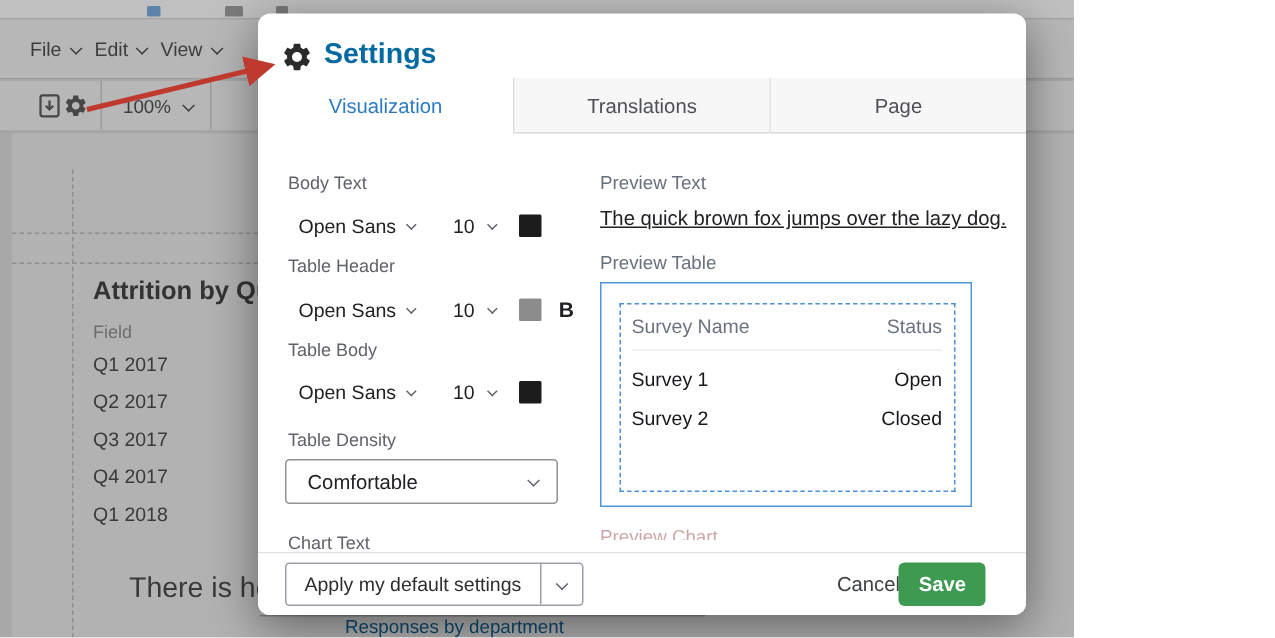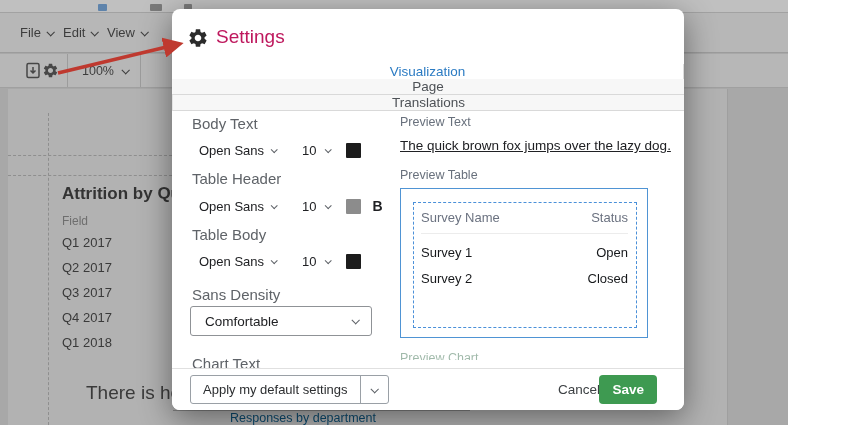--- a/index.html
+++ b/index.html
@@ -1,17 +1,17 @@
 <!DOCTYPE html>
 <html><head>
 <meta charset="utf-8">
 <style>
   * { margin:0; padding:0; box-sizing:border-box; }
   body { font-family:"Liberation Sans", sans-serif; }
-  #screen { position:relative; width:788px; height:425px; overflow:hidden;
+  #screen { position:relative; width:716px; height:425px; overflow:hidden;
             background:#a8a8a8; font-family:"Liberation Sans", sans-serif; }
 
   
   .top-sliver { position:absolute; left:0; top:0; width:850px; height:13px;
                 background:#c0c0c0; border-bottom:1px solid #a2a2a2; }
   .sliver-mark { position:absolute; top:4px; height:7px; border-radius:1px; }
   .menubar { position:absolute; left:0; top:13px; width:850px; height:40px;
              background:#b7b7b7; border-bottom:1px solid #9c9c9c;
              color:#3d3d3d; font-size:13px; }
   .menu-item { position:absolute; top:0; height:100%; display:flex; align-items:center; gap:6px; }
@@ -42,28 +42,28 @@
   .bg-caption-line { position:absolute; left:173px; top:410px; width:297px; height:0;
                      border-top:1px solid #848484; }
   .bg-caption { position:absolute; left:230px; top:411px; font-size:12.5px; color:#0c4a6e; }
 
   
   .modal { position:absolute; left:172px; top:9px; width:512px; height:401px;
            background:#fff; border-radius:8px; z-index:10;
            box-shadow:0 8px 32px rgba(0,0,0,.45); }
   .modal-header-gear { position:absolute; left:15px; top:18px; }
   .modal-title { position:absolute; left:44px; top:17px; font-size:19px;
-                 font-weight:400; color:#be185d; }
-  .tabbar { position:absolute; left:0; top:55px; width:100%; height:37px; display:flex;flex-direction:column; }
+                 font-weight:700; color:#0369a1; }
+  .tabbar { position:absolute; left:0; top:43px; width:100%; height:37px; display:flex; }
   .tab { flex:1; display:flex; align-items:center; justify-content:center; font-size:13.5px; }
   .tab-active { background:#fff; font-weight:500; border-right:1px solid #dcdcdc; }
   .tab-idle { background:#f7f7f7; color:#4d5156; border-bottom:1px solid #d9d9d9; }
   .tab-idle + .tab-idle { border-left:1px solid #e3e3e3; }
 
-  .flabel { position:absolute; font-size:15px; color:#5f6368; white-space:nowrap; }
+  .flabel { position:absolute; font-size:12px; color:#5f6368; white-space:nowrap; }
   .frow { position:absolute; display:flex; align-items:center; font-size:13px; color:#202124; }
   .frow .chev { width:5px; height:5px; border-width:1.4px; color:#5f6368; }
   .font-name { width:72px; }
   .size-val { margin-left:26px; margin-right:9px; }
   .swatch { width:15px; height:15px; margin-left:16px; border-radius:1px; }
   .bold-b { margin-left:11px; font-weight:700; font-size:14px; color:#202124; }
 
   .select-box { position:absolute; height:30px; border:1px solid #8f9296; border-radius:3px;
                 background:#fff; display:flex; align-items:center; font-size:13.5px;
                 color:#202124; padding:0 14px; }
@@ -73,21 +73,21 @@
   .preview-sentence { position:absolute; font-size:13.5px; color:#202124; white-space:nowrap; }
   .pt-box { position:absolute; left:228px; top:179px; width:248px; height:150px;
             background:#fff; border:1px solid #4f94d4; }
   .pt-inner { position:absolute; left:12px; top:13px; width:224px; height:126px;
               border:1px dashed #4a90d9; padding:7px 8px 0 7px; }
   .pt-head { display:flex; justify-content:space-between; font-size:13px; color:#6b7280;
              padding-bottom:8px; border-bottom:1px solid #ececec; }
   .pt-row { display:flex; justify-content:space-between; font-size:13px; color:#16181b;
             margin-top:11px; }
   .clipped-label { position:absolute; left:228px; top:342px; height:9px; overflow:hidden;
-                   opacity:.4; font-size:12.5px; color:#14532d;text-align:right; }
+                   opacity:.4; font-size:12.5px; color:#7f1d1d;text-align:right; }
   .chart-text-label { position:absolute; left:20px; top:346px; }
 
   .modal-footer { position:absolute; left:0; bottom:0; width:100%; height:42px;
                   background:#fff; border-top:1px solid #e0e0e0; border-radius:0 0 8px 8px;padding-left:25px; }
   .split-btn { position:absolute; left:18px; top:6px; height:29px; display:flex;
                border:1px solid #9aa0a6; border-radius:3px; background:#fff; overflow:hidden; }
   .split-main { display:flex; align-items:center; padding:0 12px; font-size:13px; color:#2c2e30; }
   .split-chev { width:28px; display:flex; align-items:center; justify-content:center;
                 border-left:1px solid #9aa0a6; }
   .split-chev .chev { width:6px; height:6px; color:#5f6368; }
@@ -164,22 +164,22 @@
   <div class="modal">
     <div class="modal-header-gear">
       <svg width="22" height="22" viewBox="0 0 24 24">
         <path fill="#2b2b2b" d="M19.14,12.94c0.04-0.3,0.06-0.61,0.06-0.94c0-0.32-0.02-0.64-0.07-0.94l2.03-1.58c0.18-0.14,0.23-0.41,0.12-0.61 l-1.92-3.32c-0.12-0.22-0.37-0.29-0.59-0.22l-2.39,0.96c-0.5-0.38-1.03-0.7-1.62-0.94L14.4,2.81c-0.04-0.24-0.24-0.41-0.48-0.41 h-3.84c-0.24,0-0.43,0.17-0.47,0.41L9.25,5.35C8.66,5.59,8.12,5.92,7.63,6.29L5.24,5.33c-0.22-0.08-0.47,0-0.59,0.22L2.74,8.87 C2.62,9.08,2.66,9.34,2.86,9.48l2.03,1.58C4.84,11.36,4.8,11.69,4.8,12s0.02,0.64,0.07,0.94l-2.03,1.58 c-0.18,0.14-0.23,0.41-0.12,0.61l1.92,3.32c0.12,0.22,0.37,0.29,0.59,0.22l2.39-0.96c0.5,0.38,1.03,0.7,1.62,0.94l0.36,2.54 c0.05,0.24,0.24,0.41,0.48,0.41h3.84c0.24,0,0.44-0.17,0.47-0.41l0.36-2.54c0.59-0.24,1.13-0.56,1.62-0.94l2.39,0.96 c0.22,0.08,0.47,0,0.59-0.22l1.92-3.32c0.12-0.22,0.07-0.47-0.12-0.61L19.14,12.94z M12,15.6c-1.98,0-3.6-1.62-3.6-3.6 s1.62-3.6,3.6-3.6s3.6,1.62,3.6,3.6S13.98,15.6,12,15.6z"></path>
       </svg>
     </div>
     <div class="modal-title">Settings</div>
 
     <div class="tabbar">
       <div class="tab tab-active" style="color:#2b7bc3;">Visualization</div>
+      <div class="tab tab-idle">Translations</div>
       <div class="tab tab-idle">Page</div>
-      <div class="tab tab-idle">Translations</div>
     </div>
 
     <div class="flabel" style="left:20px;top:106px;">Body Text</div>
     <div class="frow" style="left:27px;top:134px;">
       <span class="font-name">Open Sans</span>
       <span class="chev"></span>
       <span class="size-val">10</span>
       <span class="chev"></span>
       <span class="swatch" style="background: rgb(28, 28, 28);"></span>
     </div>
@@ -196,21 +196,21 @@
 
     <div class="flabel" style="left:20px;top:217px;">Table Body</div>
     <div class="frow" style="left:27px;top:245px;">
       <span class="font-name">Open Sans</span>
       <span class="chev"></span>
       <span class="size-val">10</span>
       <span class="chev"></span>
       <span class="swatch" style="background: rgb(28, 28, 28);"></span>
     </div>
 
-    <div class="flabel" style="left:20px;top:277px;">Sans Density</div>
+    <div class="flabel" style="left:20px;top:277px;">Table Density</div>
     <div class="select-box" style="left:18px;top:297px;width:182px;">
       <span>Comfortable</span>
       <span class="chev"></span>
     </div>
 
     <div class="flabel chart-text-label">Chart Text</div>
 
     <div class="preview-label" style="left:228px;top:106px;">Preview Text</div>
     <div class="preview-sentence" style="left:228px;top:129px;text-decoration:underline;">The quick brown fox jumps over the lazy dog.</div>
     <div class="preview-label" style="left:228px;top:159px;">Preview Table</div>

